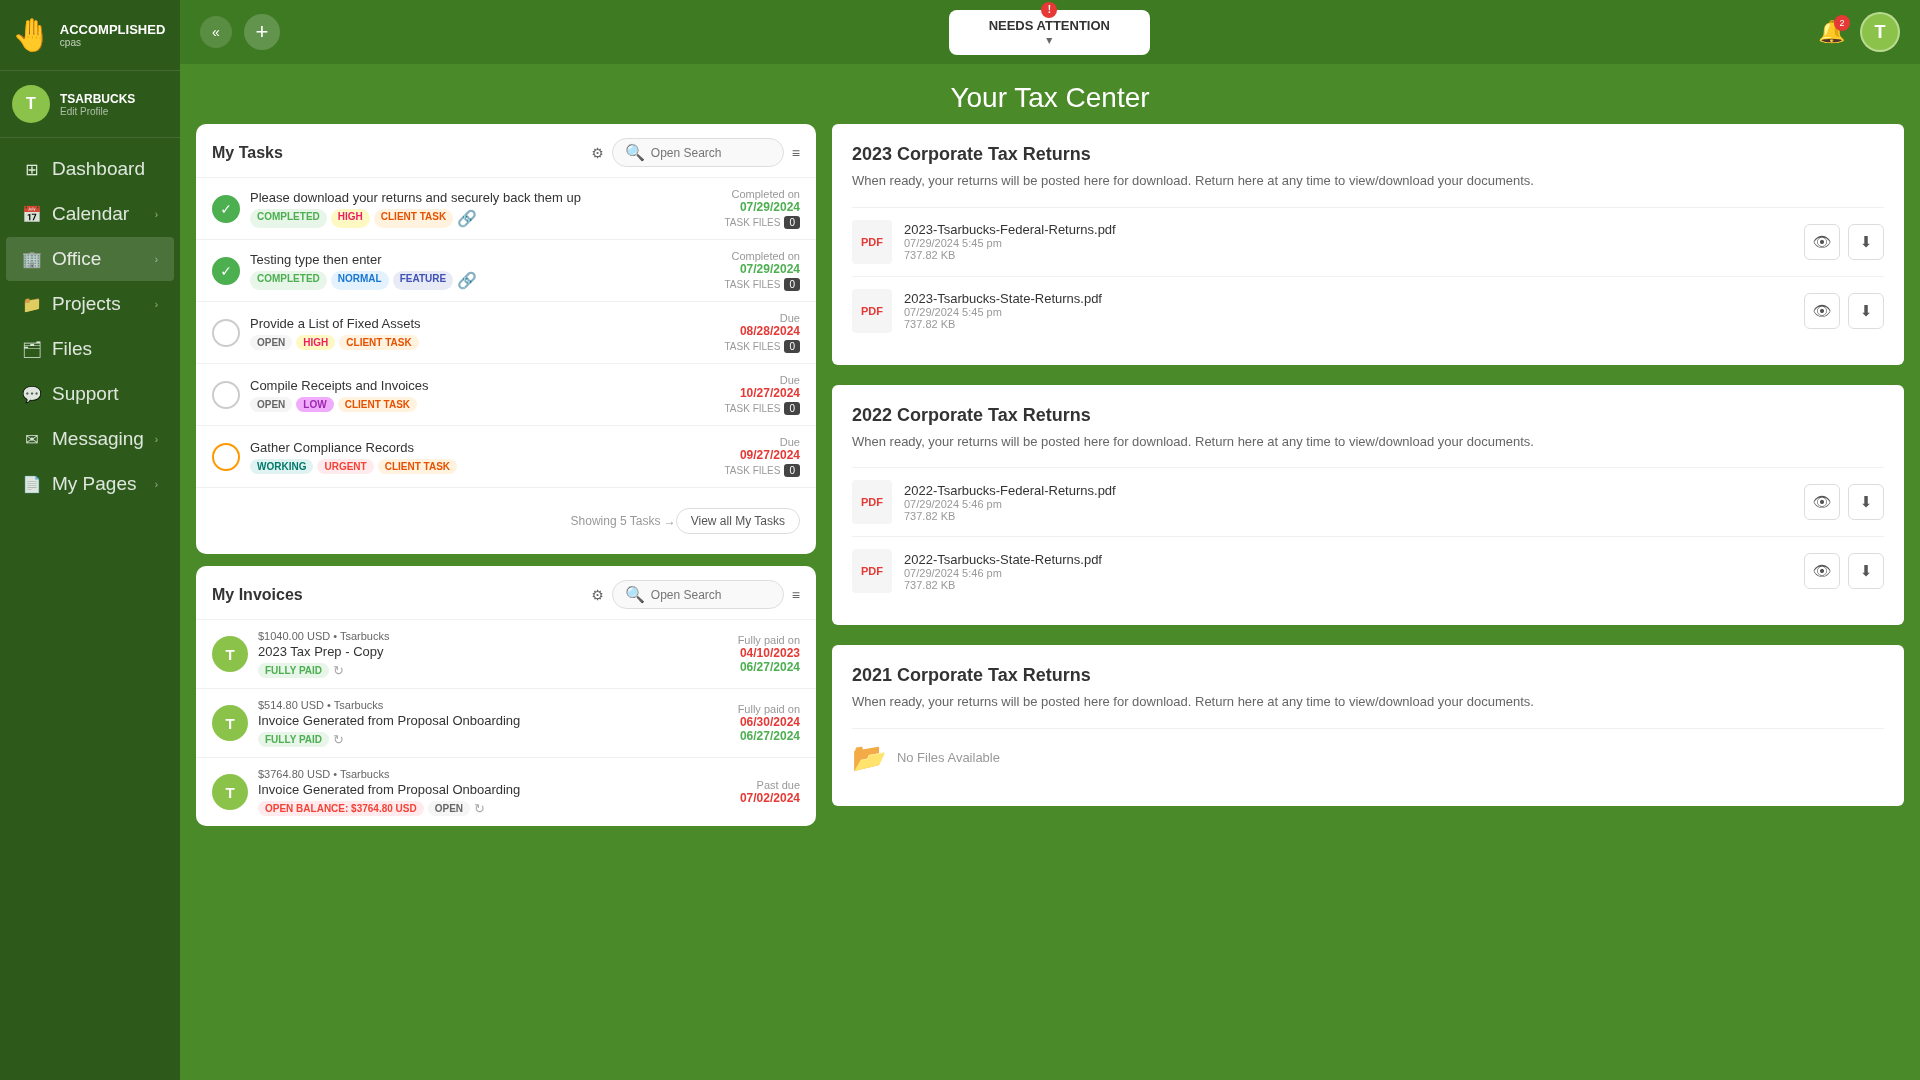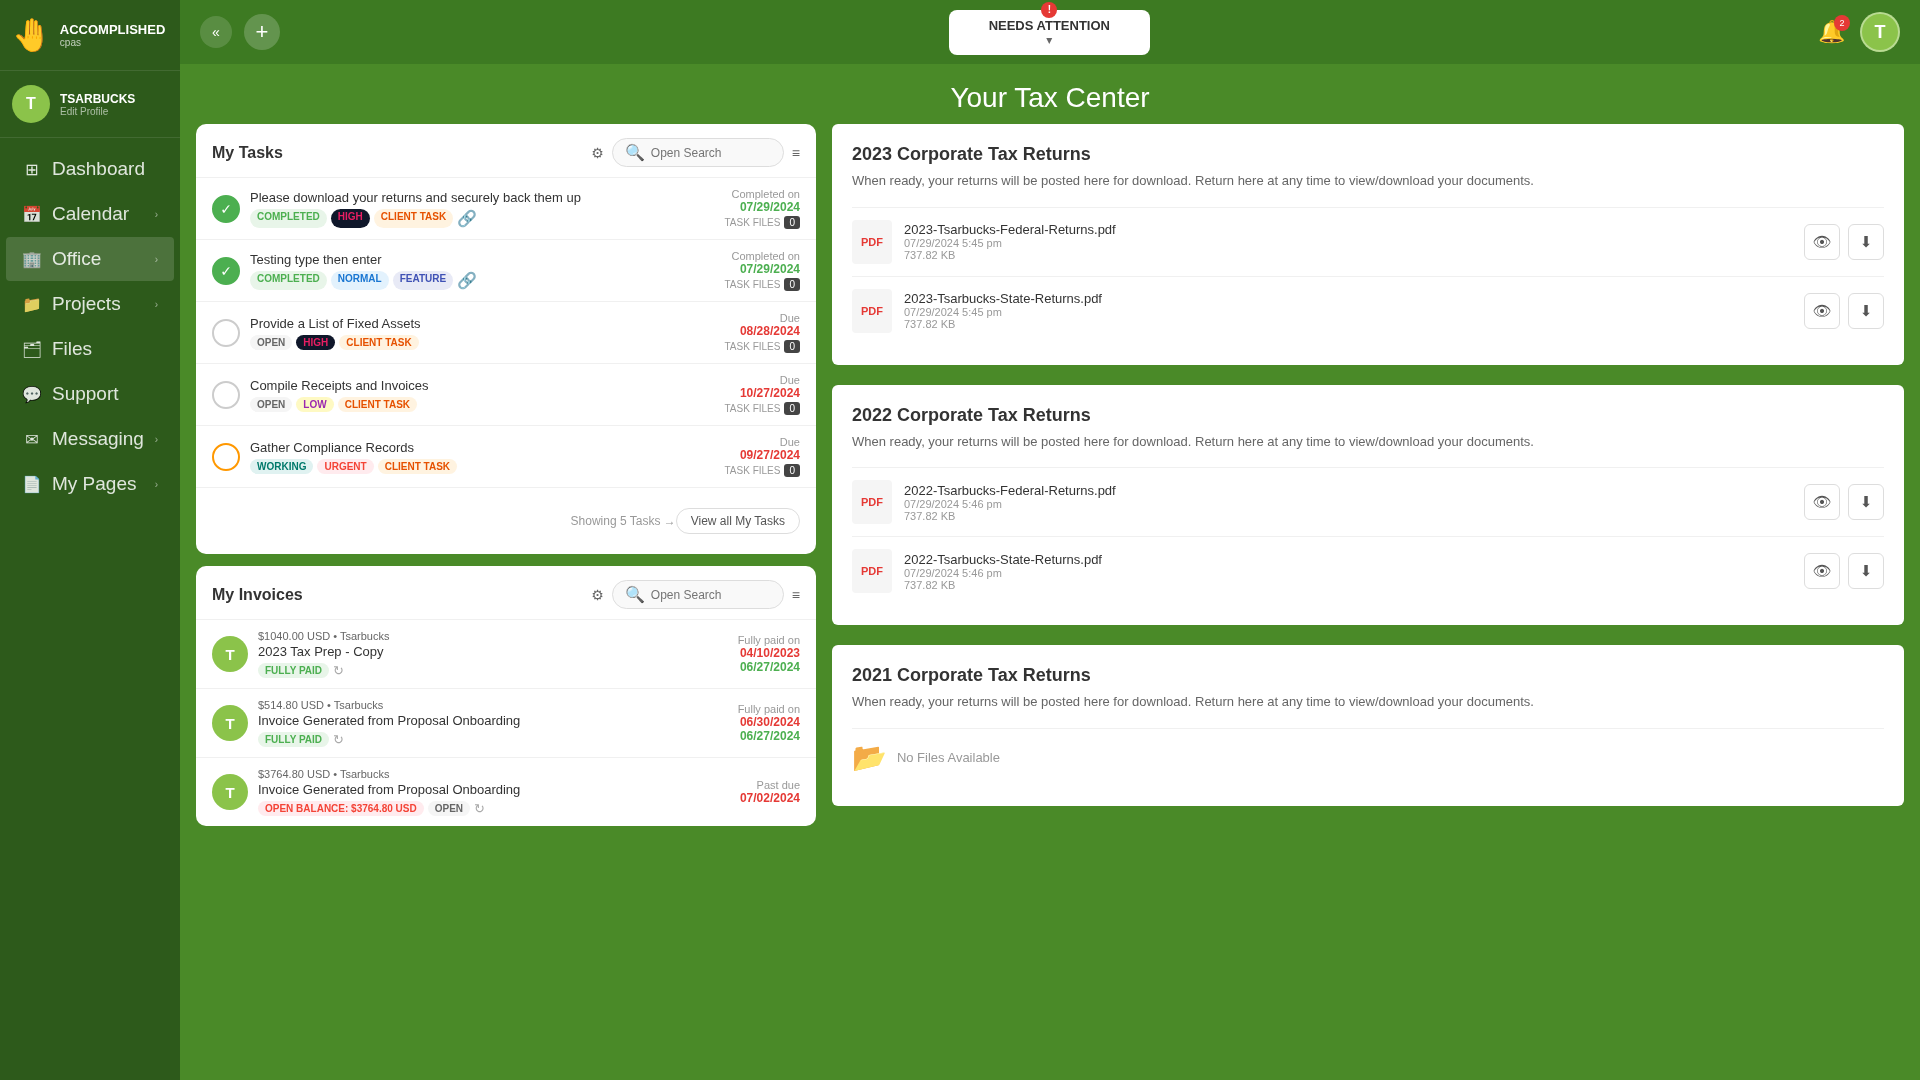--- a/index.html
+++ b/index.html
@@ -218,23 +218,23 @@
     .task-content { flex: 1; }
     .task-name { font-size: 13px; color: #333; margin-bottom: 4px; }
     .task-tags { display: flex; gap: 4px; flex-wrap: wrap; }
     .tag {
       font-size: 10px; font-weight: 600;
       padding: 2px 7px; border-radius: 10px;
       text-transform: uppercase;
     }
     .tag-completed { background: #e8f5e9; color: #4caf50; }
     .tag-open { background: #f5f5f5; color: #666; }
-    .tag-high { background: #0f172a; color: #e91e63; }
+    .tag-high { background: #fef9c3; color: #e91e63; }
     .tag-normal { background: #e3f2fd; color: #1976d2; }
-    .tag-low { background: #fef9c3; color: #9c27b0; }
+    .tag-low { background: #f0abfc; color: #9c27b0; }
     .tag-urgent { background: #ffebee; color: #f44336; }
     .tag-feature { background: #e8eaf6; color: #3f51b5; }
     .tag-client { background: #fff3e0; color: #e65100; }
     .tag-working { background: #e0f2f1; color: #00796b; }
 
     .task-meta { text-align: right; font-size: 11px; flex-shrink: 0; }
     .task-date-label { color: #999; }
     .task-date { color: #e53935; font-weight: 600; font-size: 12px; }
     .task-date.green { color: #4caf50; }
     .task-files { display: flex; align-items: center; gap: 4px; margin-top: 2px; justify-content: flex-end; }

